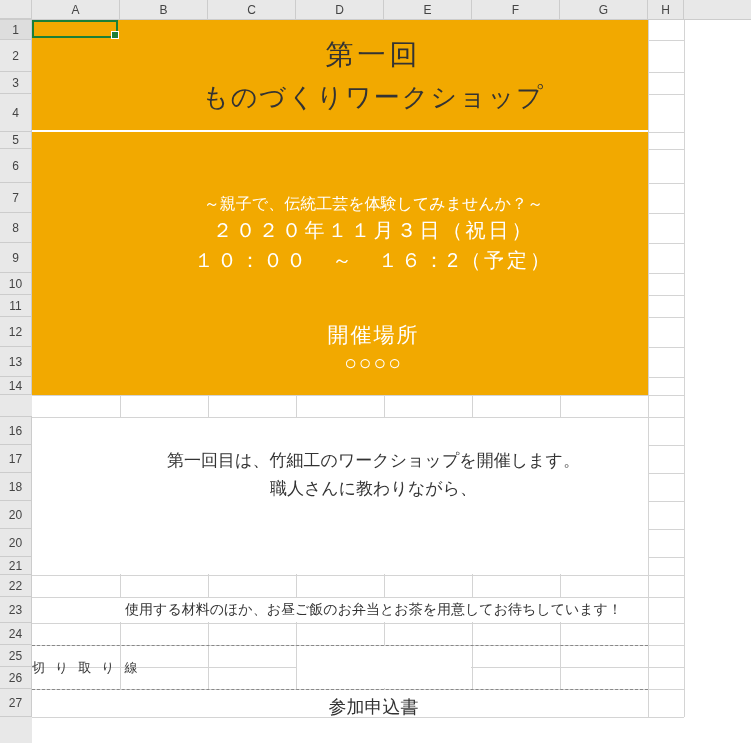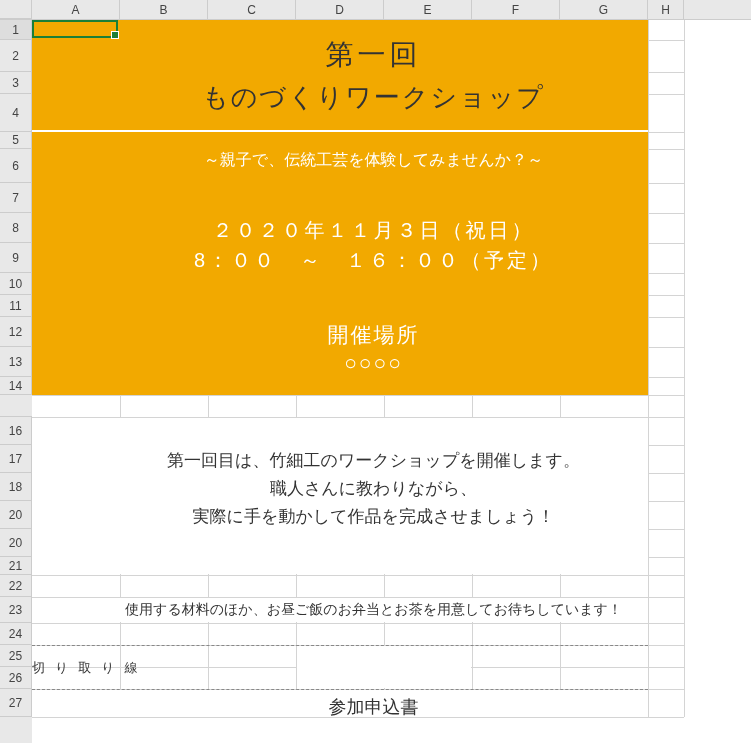--- a/index.html
+++ b/index.html
@@ -117,20 +117,21 @@
       left: 0;
       height: 2px;
       background: #fff;
     }
     .subtitle {
       position: absolute;
       left: 0; right: 36px;
       text-align: center;
       font-size: 16px;
       color: #fff;
+      margin-top: 44px;
     }
     .date-line, .time-line, .venue-label, .venue-value {
       position: absolute;
       left: 0; right: 36px;
       text-align: center;
       font-size: 20px;
       color: #fff;
       letter-spacing: 3px;
     }
     .venue-label, .venue-value { font-size: 21px; letter-spacing: 2px; }
@@ -266,27 +267,26 @@
           <div style="position: absolute; left: 0px; top: 670px; width: 616px; height: 27px; background: rgb(255, 255, 255);"></div>
           <div style="position: absolute; left: 1px; top: 578px; width: 614px; height: 24px; background: rgb(255, 255, 255);"></div>
         </div>
 
       <div class="orange-block" style="width: 616px; height: 375px;"></div>
       <div class="title1" style="top: 16px;">第一回</div>
       <div class="title2" style="top: 60px;">ものづくりワークショップ</div>
       <div class="white-divider" style="top: 110px; width: 616px;"></div>
       <div class="subtitle" style="top: 130px;">～親子で、伝統工芸を体験してみませんか？～</div>
       <div class="date-line" style="top: 197px;">２０２０年１１月３日（祝日）</div>
-      <div class="time-line" style="top: 227px;">8：００　～　１６：００（予定）</div>
+      <div class="time-line" style="top: 227px;">１０：００　～　１６：2（予定）</div>
       <div class="venue-label" style="top: 301px;">開催場所</div>
       <div class="venue-value" style="top: 331px;">○○○○</div>
 
       <div class="body-text bt1" style="top: 429px;">第一回目は、竹細工のワークショップを開催します。</div>
       <div class="body-text bt2" style="top: 457px;">職人さんに教わりながら、</div>
-      <div class="body-text bt3" style="top: 485px;">実際に手を動かして作品を完成させましょう！</div>
       <div class="body-text note" style="top: 581px; font-size: 14px;">使用する材料のほか、お昼ご飯のお弁当とお茶を用意してお待ちしています！</div>
 
       <div class="cut-border-top" style="top: 625px; left: 0px; width: 616px;"></div>
       <div class="cut-line" style="top: 639px;">切り取り線</div>
       <div class="cut-border-bottom" style="top: 669px; left: 0px; width: 616px;"></div>
 
       <div class="form-title" style="top: 675px;">参加申込書</div>
 
       <div class="selection" style="left: 0px; top: 0px; width: 86px; height: 18px;"></div>
     </div>

